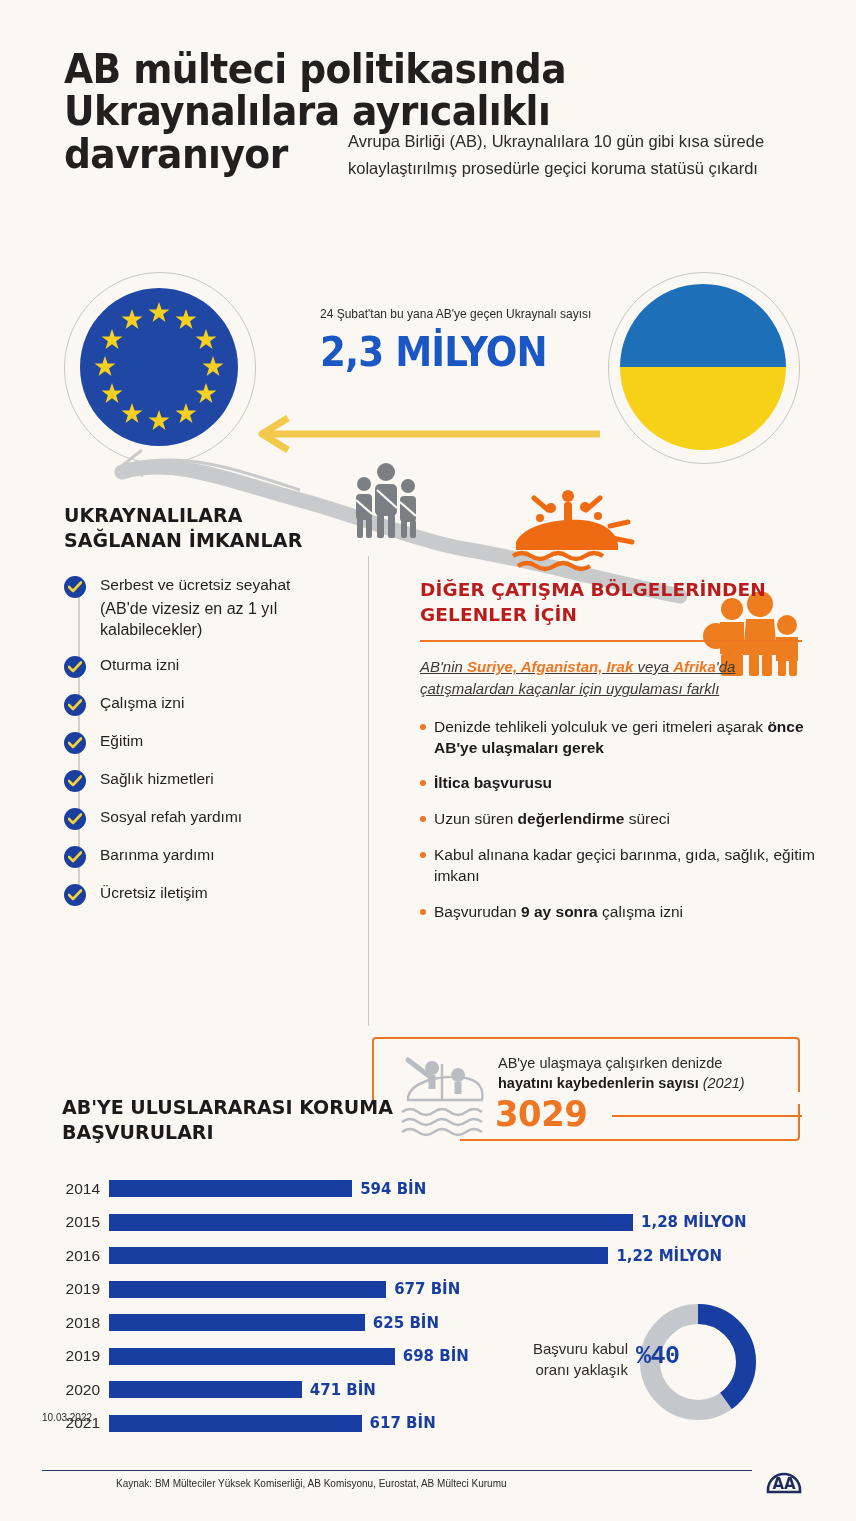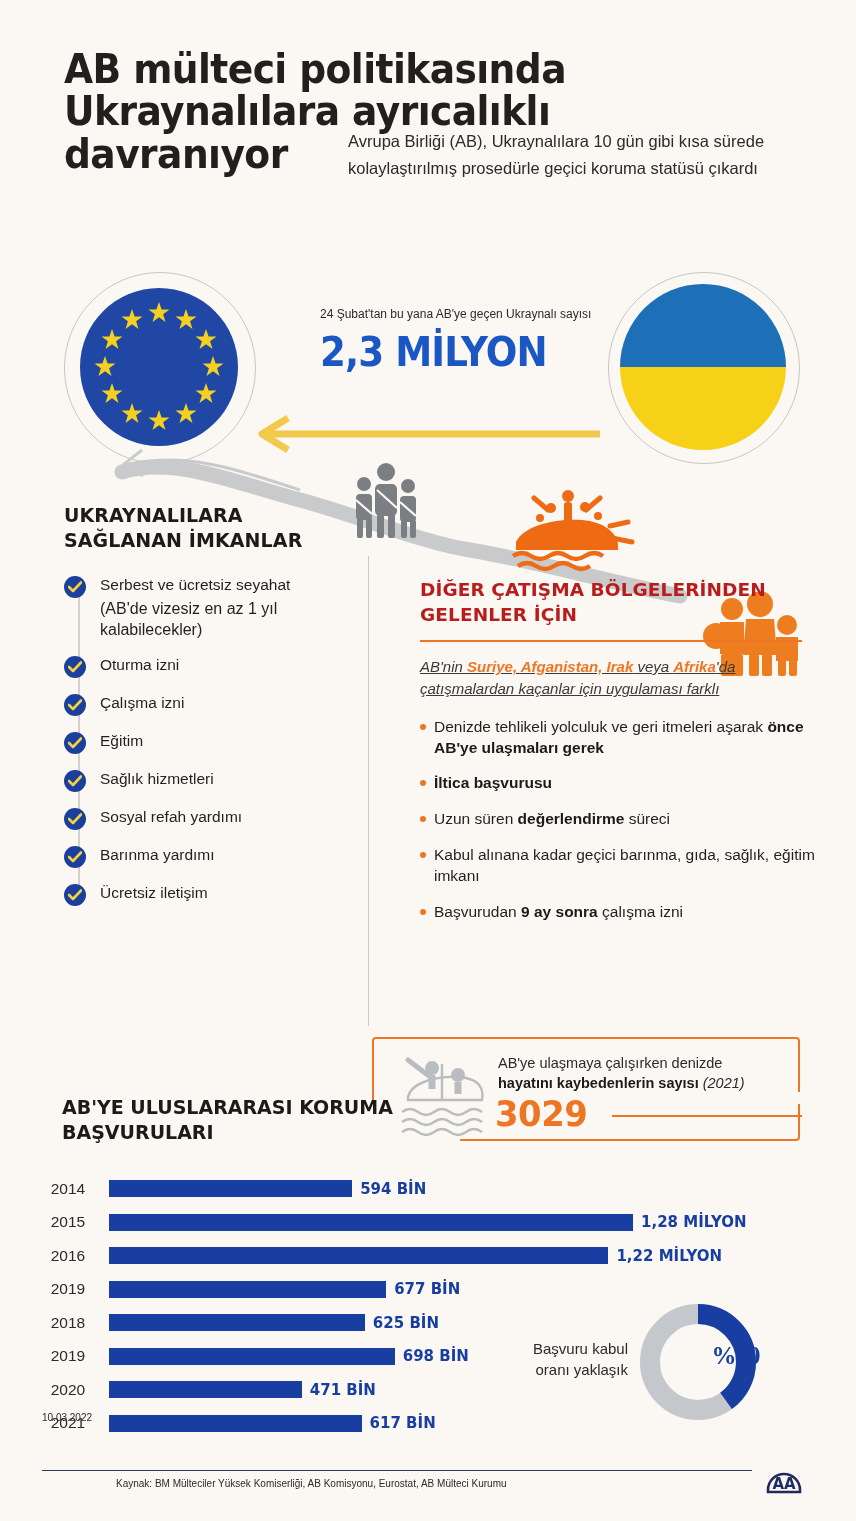--- a/index.html
+++ b/index.html
@@ -134,38 +134,38 @@
 
   
   .chart-ttl{
     position:absolute;left:62px;top:1095px;width:340px;
     font-size:19px;line-height:1.32;font-weight:bold;color:#1b1b1b;
     font-family:"DejaVu Sans","Liberation Sans",sans-serif;
   }
   .bars{position:absolute;left:36px;top:1172px;width:760px;}
   .brow{display:flex;align-items:center;height:33.5px;}
   .byear{
-    width:64px;text-align:center;padding-right:9px;font-size:15.5px;color:#2b2b2b;
+    width:64px;text-align:right;padding-right:9px;font-size:15.5px;color:#2b2b2b;
   }
   .bbar{height:17px;background:#173ea0;}
   .bval{
     margin-left:8px;font-size:15px;font-weight:bold;color:#173ea0;
     font-family:"DejaVu Sans","Liberation Sans",sans-serif;white-space:nowrap;
   }
 
   
   .donut-wrap{position:absolute;left:636px;top:1300px;width:124px;height:124px;}
   .donut-lbl{
     position:absolute;left:500px;top:1338px;width:128px;text-align:right;
     font-size:15px;line-height:1.42;color:#2b2b2b;
   }
   .donut-val{
-    position:absolute;left:636px;top:1342px;width:124px;text-align:right;
+    position:absolute;left:636px;top:1342px;width:124px;text-align:left;
     font-size:25px;font-weight:bold;color:#173ea0;
-    font-family:Liberation Serif, serif;letter-spacing:-0.5px;
+    font-family:Liberation Mono, monospace;letter-spacing:-0.5px;
   }
 
   
   .fline{position:absolute;left:42px;top:1470px;width:710px;height:1px;background:#2b3a66;}
   .fdate{position:absolute;left:42px;top:1412px;font-size:10px;color:#2b2b2b;}
   .fsrc{position:absolute;left:116px;top:1478px;font-size:10px;color:#2b2b2b;}
   .aa{position:absolute;left:764px;top:1458px;}
 </style>
 </head>
 <body>

